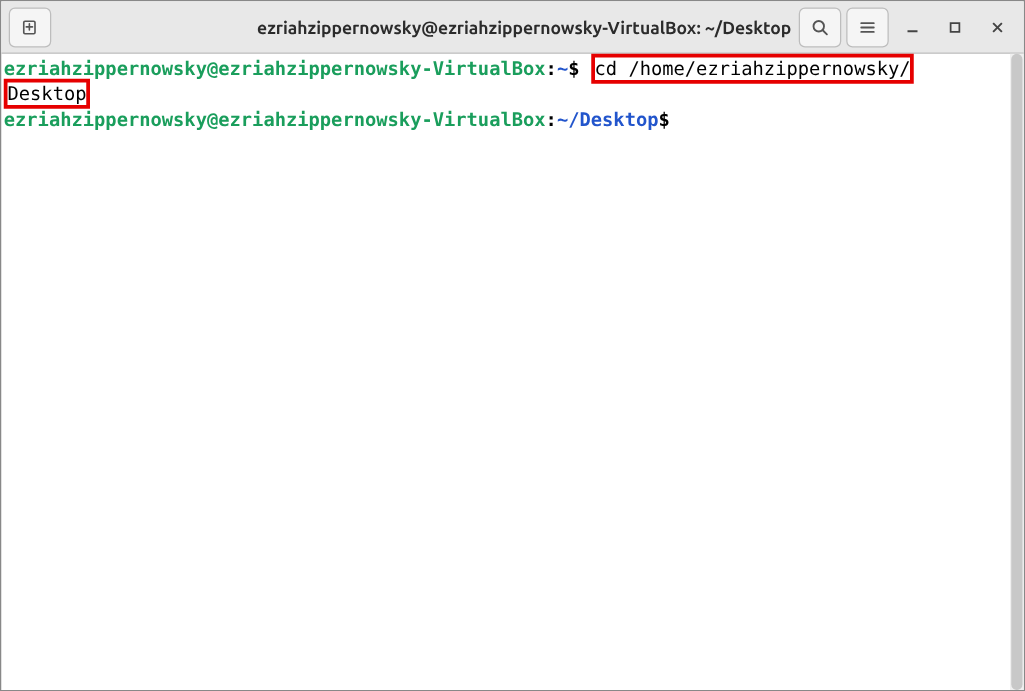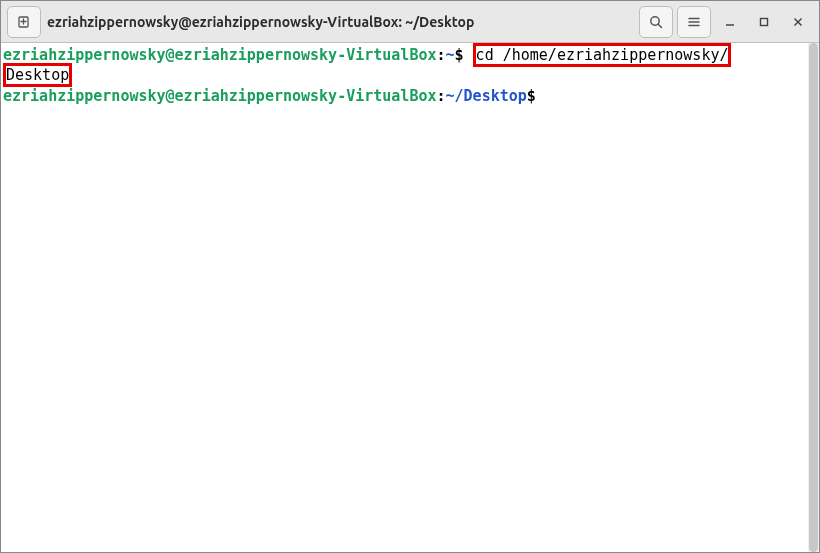--- a/index.html
+++ b/index.html
@@ -34,21 +34,21 @@
       background: #f5f5f5;
       border: 1px solid #bdbdbd;
       border-radius: 5px;
       display: flex;
       align-items: center;
       justify-content: center;
       cursor: pointer;
     }
     .tb-title {
       flex: 1;
-      text-align: left;
+      text-align: right;
       font-family: "Ubuntu", "Cantarell", sans-serif;
       font-size: 14px;
       font-weight: bold;
       color: #2b2b2b;
     }
     .tb-right {
       display: flex;
       align-items: center;
       gap: 4px;
     }

